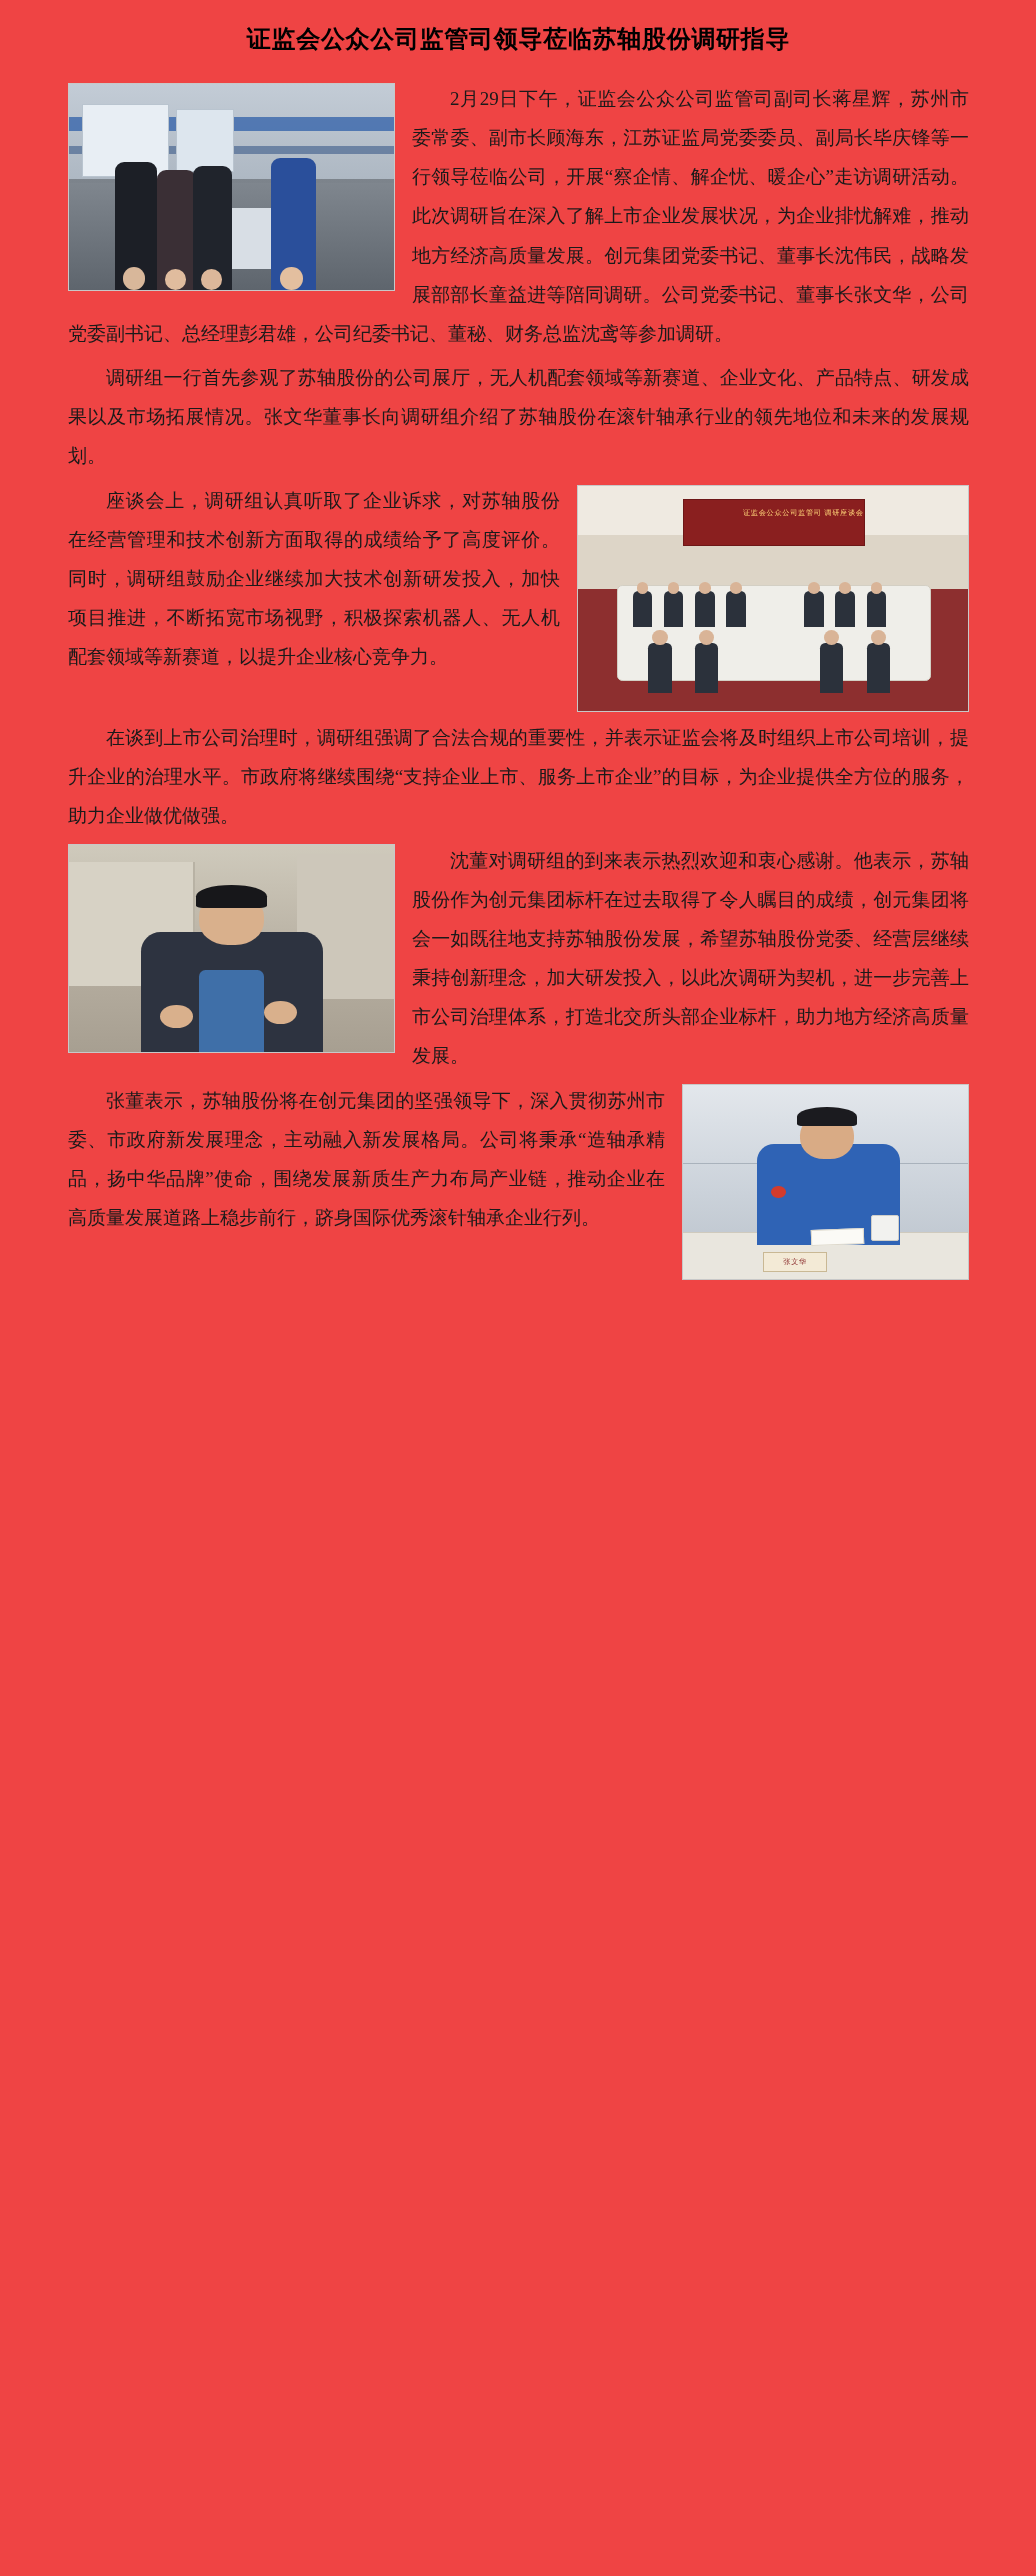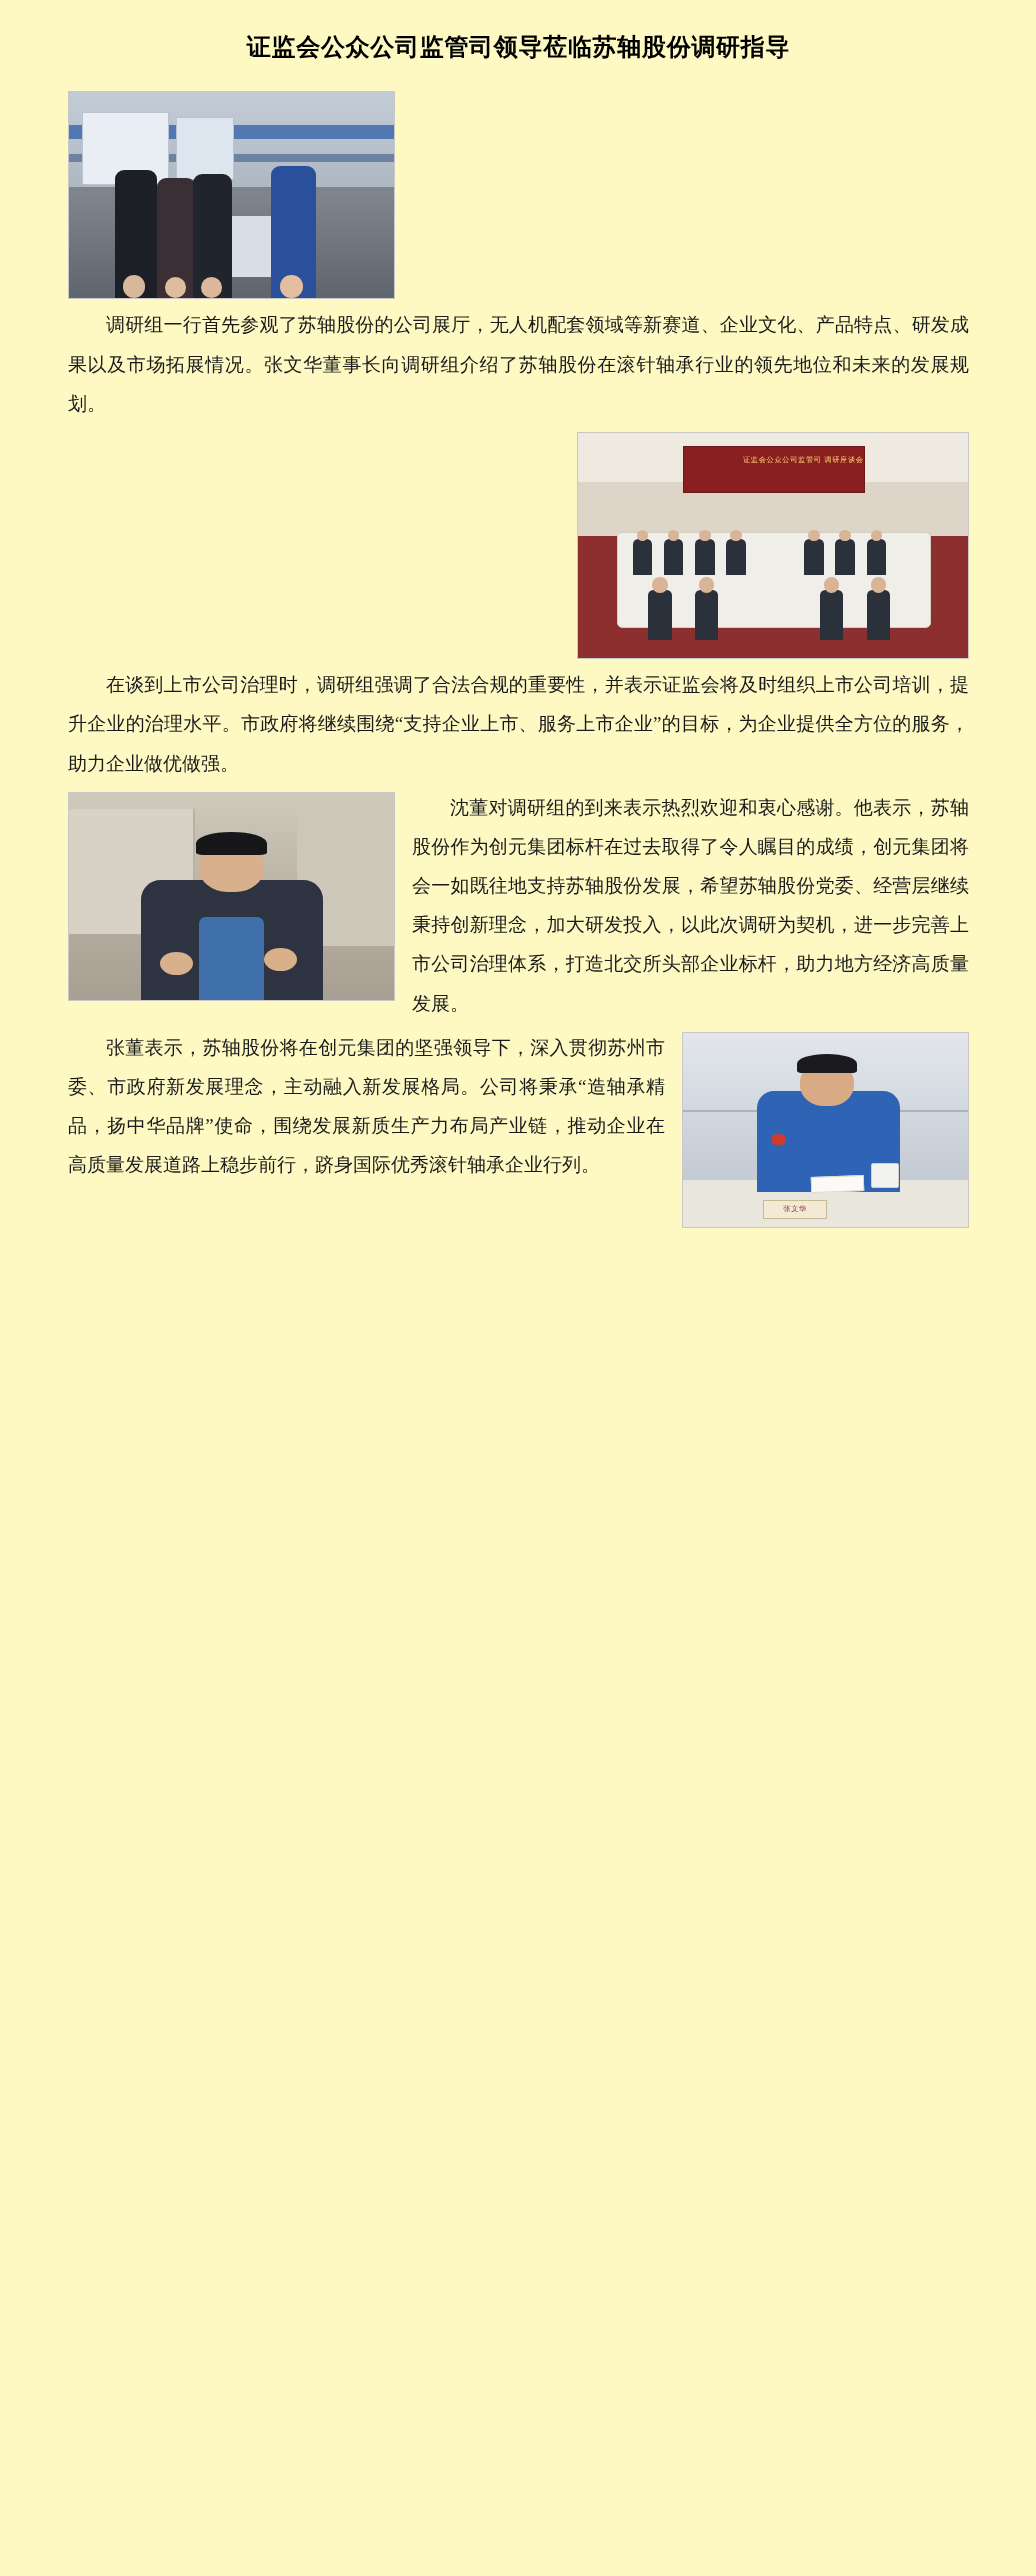--- a/index.html
+++ b/index.html
@@ -8,23 +8,23 @@
     background: #ffffff;
   }
   body {
     font-family: "Liberation Serif", "DejaVu Serif", serif;
     color: #1a1a1a;
   }
   #page {
     width: 1037px;
     min-height: 2576px;
     margin: 0 auto;
-    padding: 12px;
+    padding: 4px;
     box-sizing: border-box;
-    background: #fef9c3;
+    background: #ef4444;
     position: relative;
   }
   .article {
     width: 901px;
     margin: 0 auto;
     padding-top: 17px;
     box-sizing: border-box;
   }
   .doc-title {
     text-align: center;
@@ -142,20 +142,21 @@
       <div class="p g1"></div>
       <div class="p head g1h"></div>
       <div class="p g2"></div>
       <div class="p head g2h"></div>
       <div class="p g3"></div>
       <div class="p head g3h"></div>
       <div class="p g4"></div>
       <div class="p head g4h"></div>
     </div>
 
+    <p class="para">2月29日下午，证监会公众公司监管司副司长蒋星辉，苏州市委常委、副市长顾海东，江苏证监局党委委员、副局长毕庆锋等一行领导莅临公司，开展“察企情、解企忧、暖企心”走访调研活动。此次调研旨在深入了解上市企业发展状况，为企业排忧解难，推动地方经济高质量发展。创元集团党委书记、董事长沈伟民，战略发展部部长童益进等陪同调研。公司党委书记、董事长张文华，公司党委副书记、总经理彭君雄，公司纪委书记、董秘、财务总监沈鸢等参加调研。</p>
     <div class="clearfix"></div>
 
     <p class="para">调研组一行首先参观了苏轴股份的公司展厅，无人机配套领域等新赛道、企业文化、产品特点、研发成果以及市场拓展情况。张文华董事长向调研组介绍了苏轴股份在滚针轴承行业的领先地位和未来的发展规划。</p>
 
     <div class="figure fig-right photo2">
       <div class="ceiling"></div>
       <div class="backwall"></div>
       <div class="screen">
         <div class="txt">证监会公众公司监管司
 调研座谈会</div>
@@ -179,20 +180,21 @@
       <div class="ppl" style="left:18%;top:70%;width:6%;height:22%;"></div>
       <div class="hd" style="left:19%;top:64%;width:4%;height:7%;"></div>
       <div class="ppl" style="left:30%;top:70%;width:6%;height:22%;"></div>
       <div class="hd" style="left:31%;top:64%;width:4%;height:7%;"></div>
       <div class="ppl" style="left:62%;top:70%;width:6%;height:22%;"></div>
       <div class="hd" style="left:63%;top:64%;width:4%;height:7%;"></div>
       <div class="ppl" style="left:74%;top:70%;width:6%;height:22%;"></div>
       <div class="hd" style="left:75%;top:64%;width:4%;height:7%;"></div>
     </div>
 
+    <p class="para">座谈会上，调研组认真听取了企业诉求，对苏轴股份在经营管理和技术创新方面取得的成绩给予了高度评价。同时，调研组鼓励企业继续加大技术创新研发投入，加快项目推进，不断拓宽市场视野，积极探索机器人、无人机配套领域等新赛道，以提升企业核心竞争力。</p>
     <div class="clearfix"></div>
 
     <p class="para">在谈到上市公司治理时，调研组强调了合法合规的重要性，并表示证监会将及时组织上市公司培训，提升企业的治理水平。市政府将继续围绕“支持企业上市、服务上市企业”的目标，为企业提供全方位的服务，助力企业做优做强。</p>
 
     <div class="figure fig-left photo3">
       <div class="bg"></div>
       <div class="panel"></div>
       <div class="panel2"></div>
       <div class="body"></div>
       <div class="shirt"></div>

